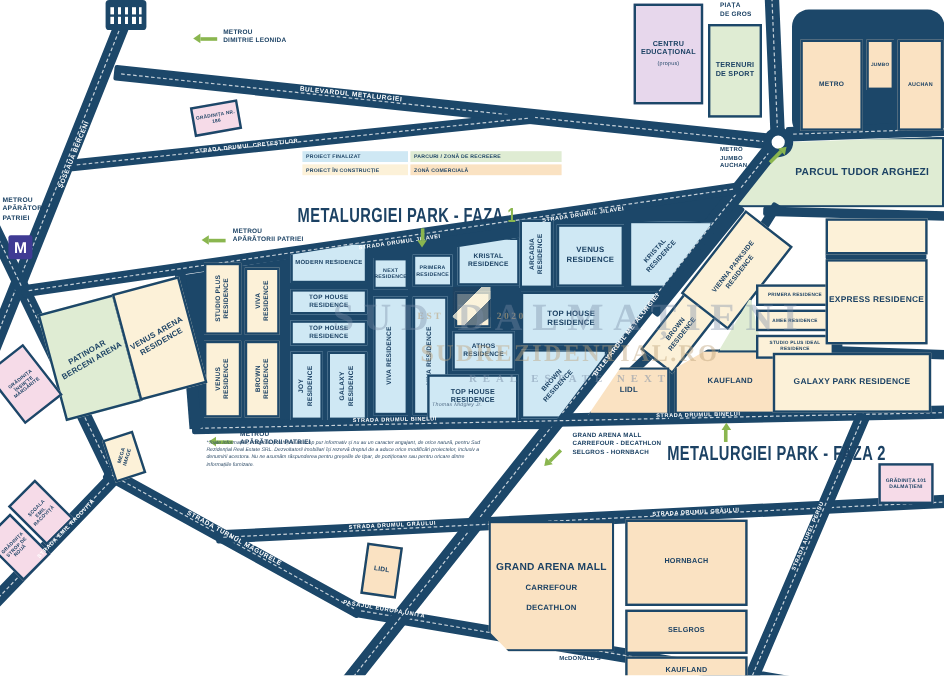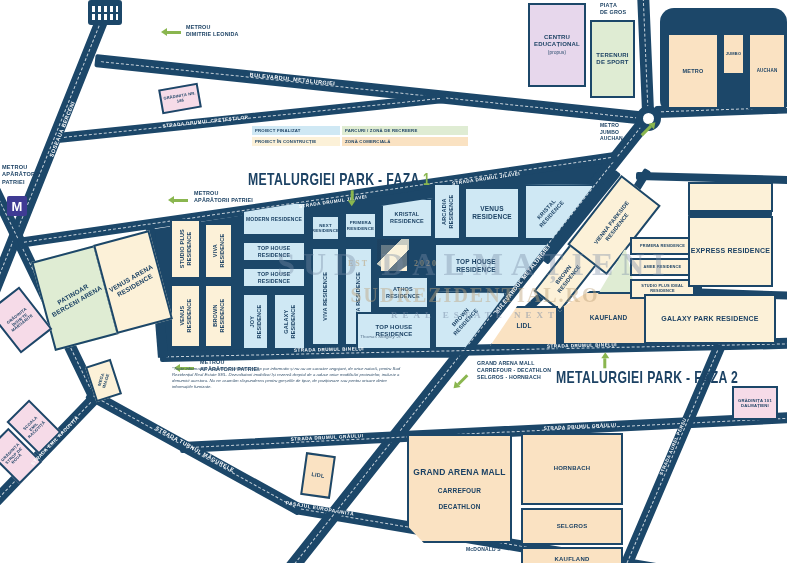--- a/index.html
+++ b/index.html
@@ -228,20 +228,23 @@
     </div>
     <div class="block com" style="left: 667px; top: 33px; width: 52px; height: 76px;">
       <div style="font-size: 5.5px;">METRO</div>
     </div>
     <div class="block com" style="left: 722px; top: 33px; width: 23px; height: 42px;">
       <div style="font-size: 4px;">JUMBO</div>
     </div>
     <div class="block com" style="left: 748px; top: 33px; width: 38px; height: 76px;">
       <div style="font-size: 4.5px;">AUCHAN</div>
     </div>
+    <div class="block park" style="left: 600px; top: 114px; width: 187px; height: 59px; clip-path: polygon(25% 8%, 100% 0px, 100% 100%, 3% 100%); padding-left: 50px; z-index: 0;">
+      <div style="font-size: 8.5px;">PARCUL TUDOR ARGHEZI</div>
+    </div>
     <div class="block park" style="left: 42px; top: 252px; width: 66px; height: 92px; transform: rotate(-15deg);">
       <div style="font-size: 6.5px; transform: rotate(-15deg);">PATINOAR BERCENI ARENA</div>
     </div>
     <div class="block con" style="left: 104px; top: 236px; width: 58px; height: 92px; transform: rotate(-15deg);">
       <div style="font-size: 6.5px; transform: rotate(-15deg);">VENUS ARENA RESIDENCE</div>
     </div>
     <div class="block con" style="left: 90px; top: 362px; width: 27px; height: 37px; transform: rotate(-18deg);">
       <div style="font-size: 4.2px; transform: rotate(-55deg);">MEGA IMAGE</div>
     </div>
     <div class="block com" style="left: 303px; top: 454px; width: 30px; height: 43px; transform: rotate(8deg);">

